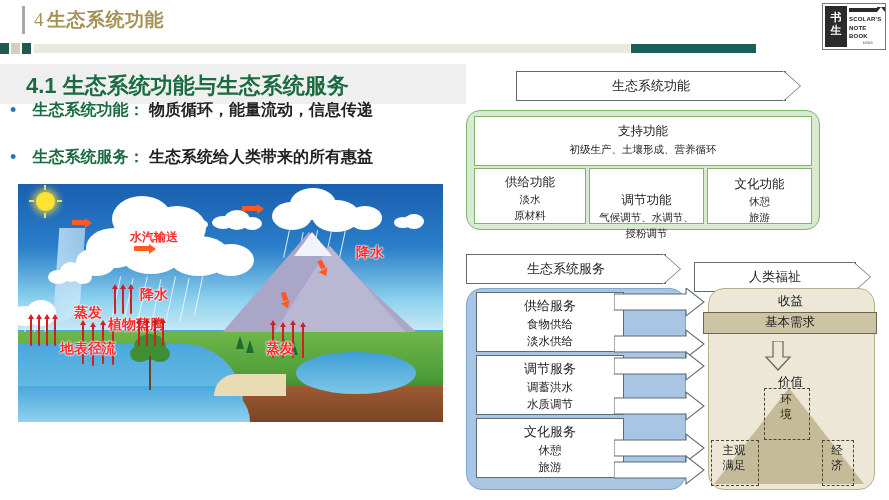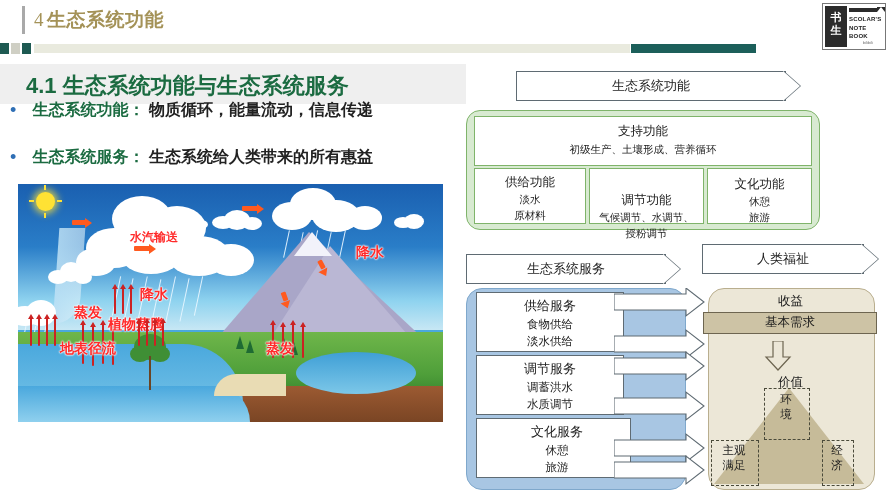--- a/index.html
+++ b/index.html
@@ -122,21 +122,21 @@
   #fbox-3{left:707px;top:168px;width:103px;height:54px;}
   .fb-title{font-size:12.5px;color:#1c1c1c;text-align:center;white-space:nowrap;}
   .fb-sub{font-size:10.5px;color:#1c1c1c;text-align:center;white-space:nowrap;}
 
   
   #svc-outer{position:absolute;left:466px;top:288px;width:218px;height:200px;
     background:#a8c6e3;border:1.4px solid #7fa8cc;border-radius:16px;}
   .sbox{position:absolute;background:#ffffff;border:1.2px solid #5f6b73;}
   #sbox-1{left:476px;top:292px;width:146px;height:58px;}
   #sbox-2{left:476px;top:355px;width:146px;height:58px;}
-  #sbox-3{left:476px;top:418px;width:146px;height:58px;padding-left:7px;}
+  #sbox-3{left:476px;top:418px;width:146px;height:58px;}
   .sb-title{font-size:13px;color:#1c1c1c;text-align:center;white-space:nowrap;}
   .sb-sub{font-size:11.5px;color:#1c1c1c;text-align:center;white-space:nowrap;}
 
   #wb-outer{position:absolute;left:708px;top:288px;width:165px;height:200px;
     background:#ece7d7;border:1.4px solid #b9ae8e;border-radius:16px;}
   #wb-benefit{position:absolute;left:714px;top:293px;width:153px;height:19px;
     text-align:center;font-size:12.5px;color:#1c1c1c;}
   #wb-need{position:absolute;left:703px;top:312px;width:172px;height:20px;
     background:#cdc3a5;border:1.1px solid #6d6550;}
   #wb-need span{display:block;text-align:center;font-size:12.5px;color:#1c1c1c;line-height:19px;}
@@ -390,21 +390,21 @@
   <div class="fb-sub" style="margin-top:2px;">休憩</div>
   <div class="fb-sub" style="margin-top:2px;">旅游</div>
 </div>
 
 <div class="banner" style="left:466px;top:254px;width:198px;">
   <div class="banner-label">生态系统服务</div>
   <div class="banner-tip-l" style="left:197px;"></div>
   <div class="banner-tip" style="left:196px;"></div>
 </div>
 
-<div class="banner" style="left:694px;top:244px;width:160px;margin-left:8px;">
+<div class="banner" style="left:694px;top:262px;width:160px;">
   <div class="banner-label">人类福祉</div>
   <div class="banner-tip-l" style="left:159px;"></div>
   <div class="banner-tip" style="left:158px;"></div>
 </div>
 
 <div id="svc-outer"></div>
 
 <div class="sbox" id="sbox-1">
   <div class="sb-title" style="margin-top:4px;">供给服务</div>
   <div class="sb-sub" style="margin-top:2px;">食物供给</div>

